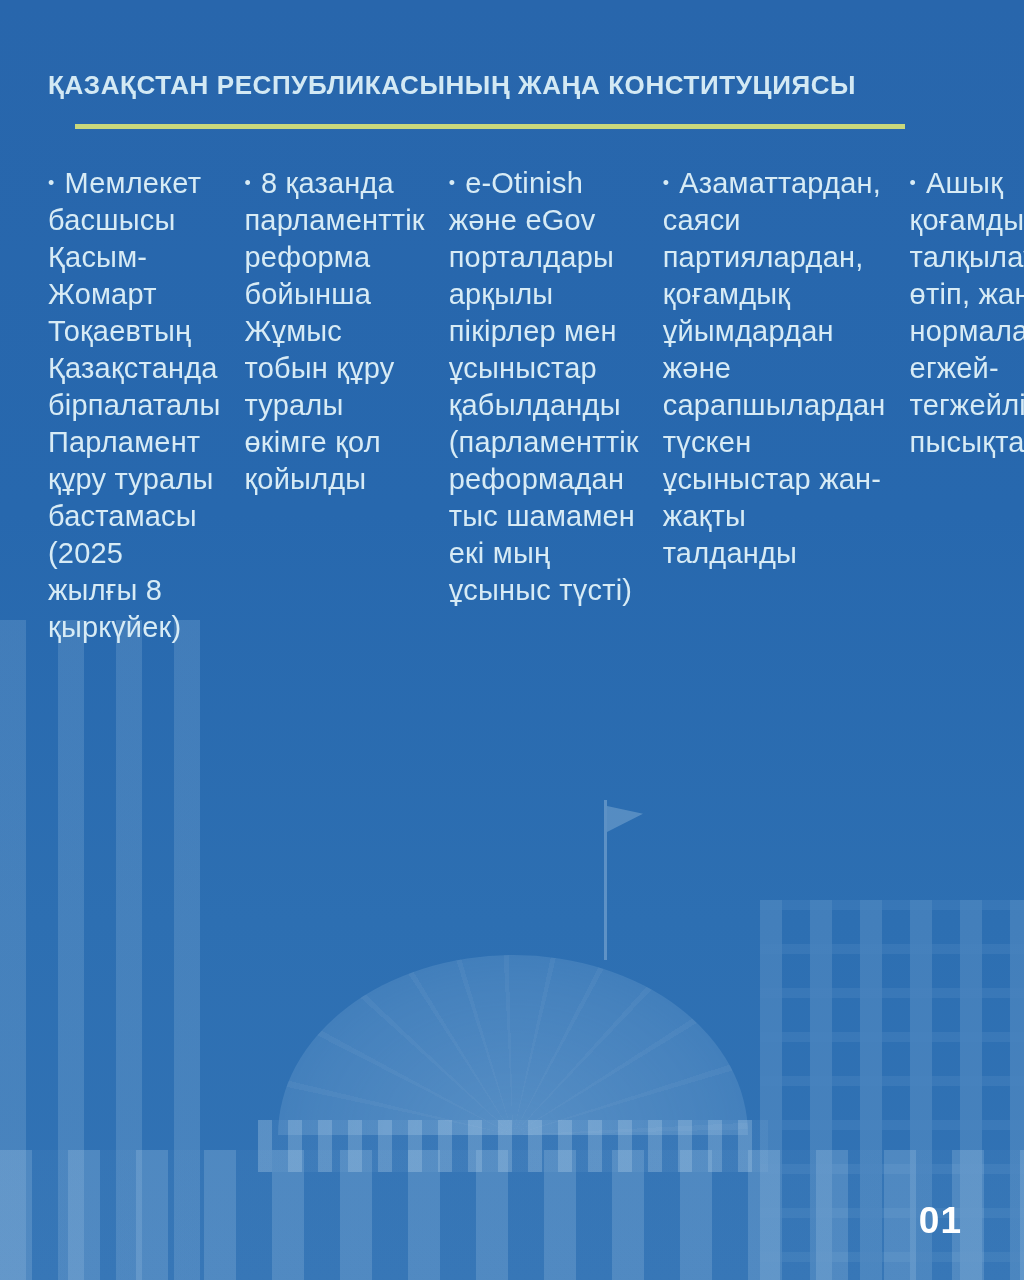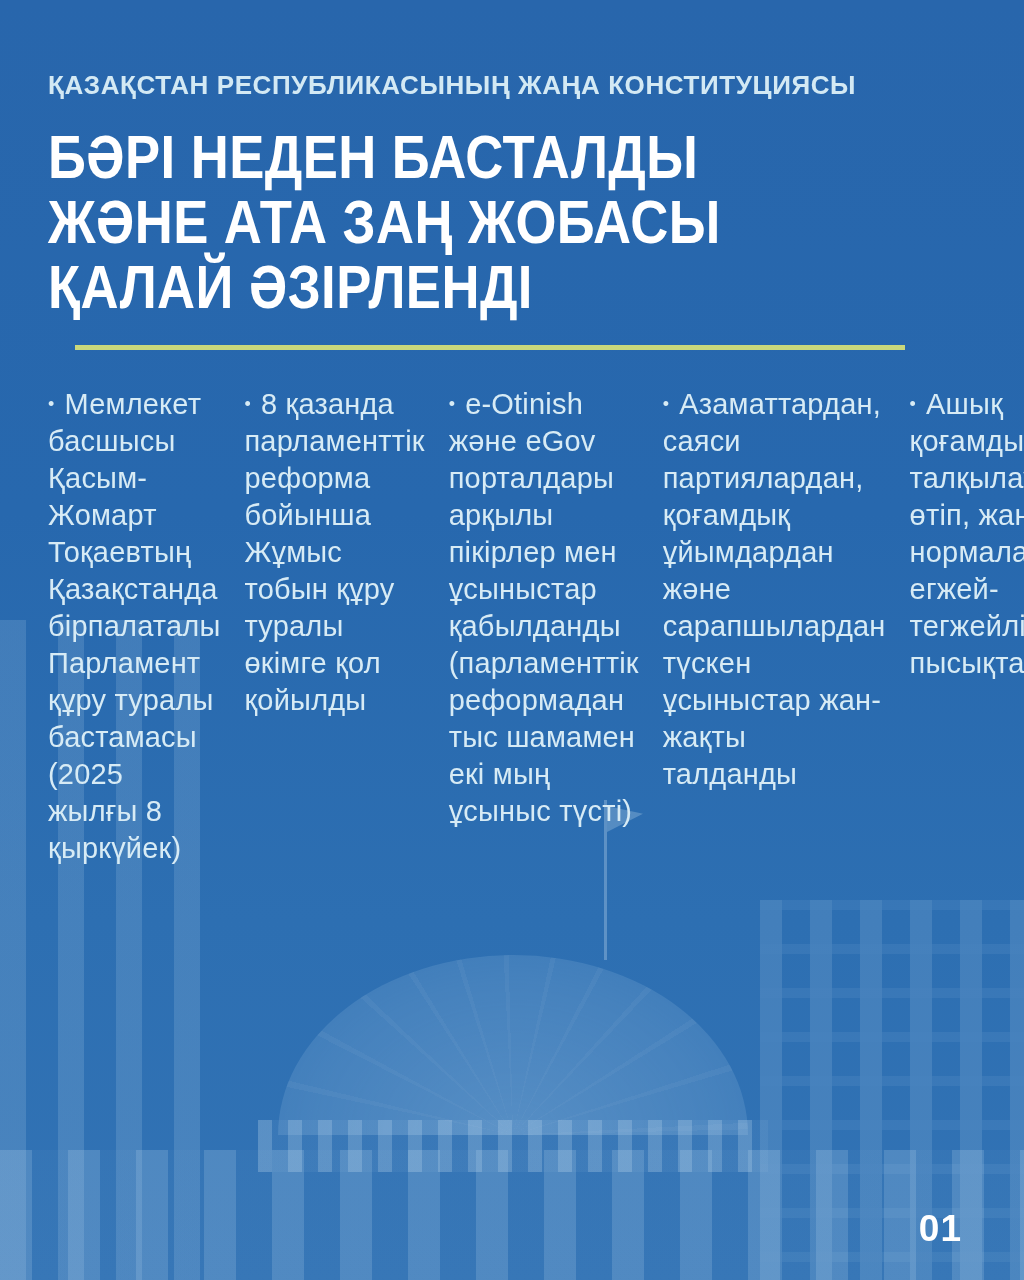--- a/index.html
+++ b/index.html
@@ -62,21 +62,21 @@
   .divider{width:830px;height:5px;margin-top:26px;border:none;}
 
   .bullets{margin-top:36px;display:flex;flex-direction:row;gap:24px;width:845px;}
   .bullet-item{
     margin:0;color:#d7ebf5;font-size:29px;line-height:37px;font-weight:normal;
     letter-spacing:.2px;
   }
   .bullet-marker{font-size:.62em;vertical-align:.22em;padding-right:10px;}
 
   .page-number{
-    position:absolute;right:62px;bottom:30px;z-index:3;
+    position:absolute;right:62px;bottom:38px;z-index:3;
     color:#ffffff;font-size:37px;font-weight:bold;letter-spacing:1px;text-align:right;
   }
 </style>
 </head>
 <body>
 
 <div class="card">
 
   <div class="watermark">
     <div class="wm wm-left-cols"></div>
@@ -85,25 +85,20 @@
     <div class="wm wm-pole"></div>
     <div class="wm wm-flag"></div>
     <div class="wm wm-right-block"></div>
     <div class="wm wm-base"></div>
   </div>
 
   <div class="content">
 
     <p class="eyebrow">ҚАЗАҚСТАН РЕСПУБЛИКАСЫНЫҢ ЖАҢА КОНСТИТУЦИЯСЫ</p>
 
-    <h1 class="title">
-      <span class="title-line">БӘРІ НЕДЕН БАСТАЛДЫ</span>
-      <span class="title-line">ЖӘНЕ АТА ЗАҢ ЖОБАСЫ</span>
-      <span class="title-line">ҚАЛАЙ ӘЗІРЛЕНДІ</span>
-    </h1>
 
     <hr class="divider" style="background: rgb(201, 216, 124);">
 
     <div class="bullets">
         <p class="bullet-item" style="color: rgb(215, 235, 245);"><span class="bullet-marker">•</span>Мемлекет басшысы Қасым-Жомарт Тоқаевтың Қазақстанда бірпалаталы Парламент құру туралы бастамасы (2025 жылғы 8 қыркүйек)</p>
         <p class="bullet-item" style="color: rgb(215, 235, 245);"><span class="bullet-marker">•</span>8 қазанда парламенттік реформа бойынша Жұмыс тобын құру туралы өкімге қол қойылды</p>
         <p class="bullet-item" style="color: rgb(215, 235, 245);"><span class="bullet-marker">•</span>e-Otinish және eGov порталдары арқылы пікірлер мен ұсыныстар қабылданды (парламенттік реформадан тыс шамамен екі мың ұсыныс түсті)</p>
         <p class="bullet-item" style="color: rgb(215, 235, 245);"><span class="bullet-marker">•</span>Азаматтардан, саяси партиялардан, қоғамдық ұйымдардан және сарапшылардан түскен ұсыныстар жан-жақты талданды</p>
         <p class="bullet-item" style="color: rgb(215, 235, 245);"><span class="bullet-marker">•</span>Ашық қоғамдық талқылаулар өтіп, жаңа нормалар егжей-тегжейлі пысықталды</p>
       </div>

